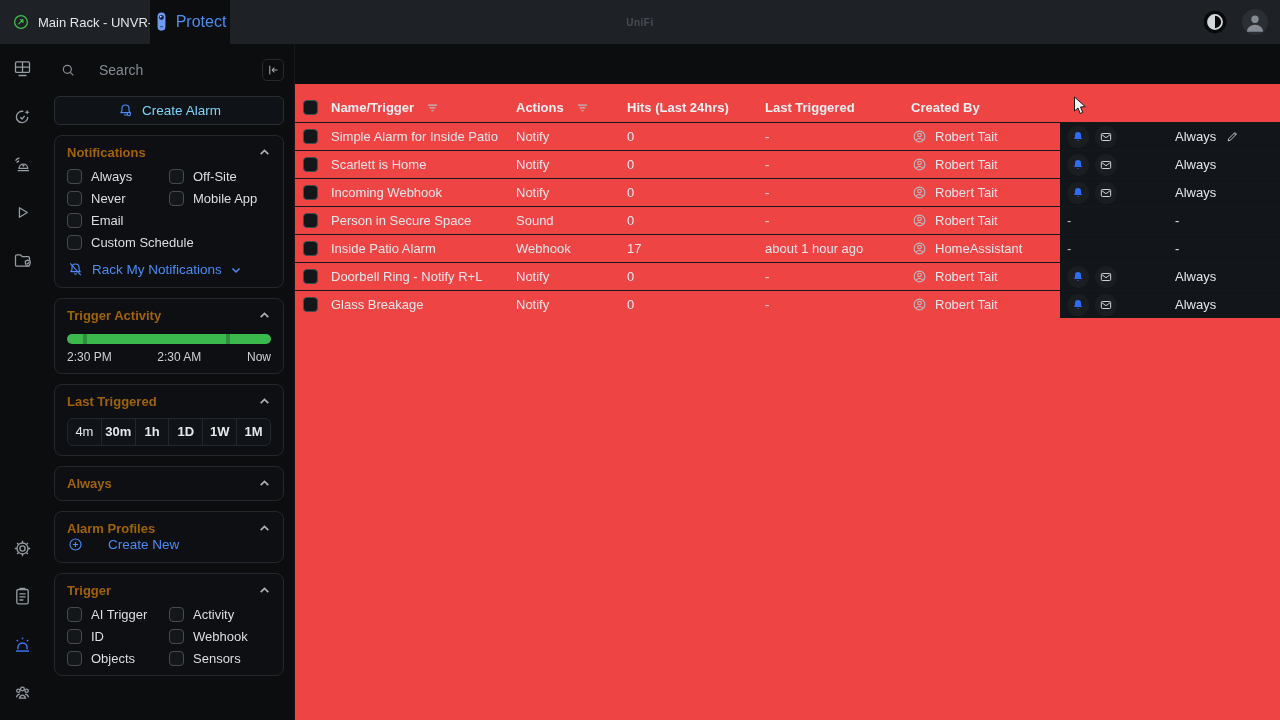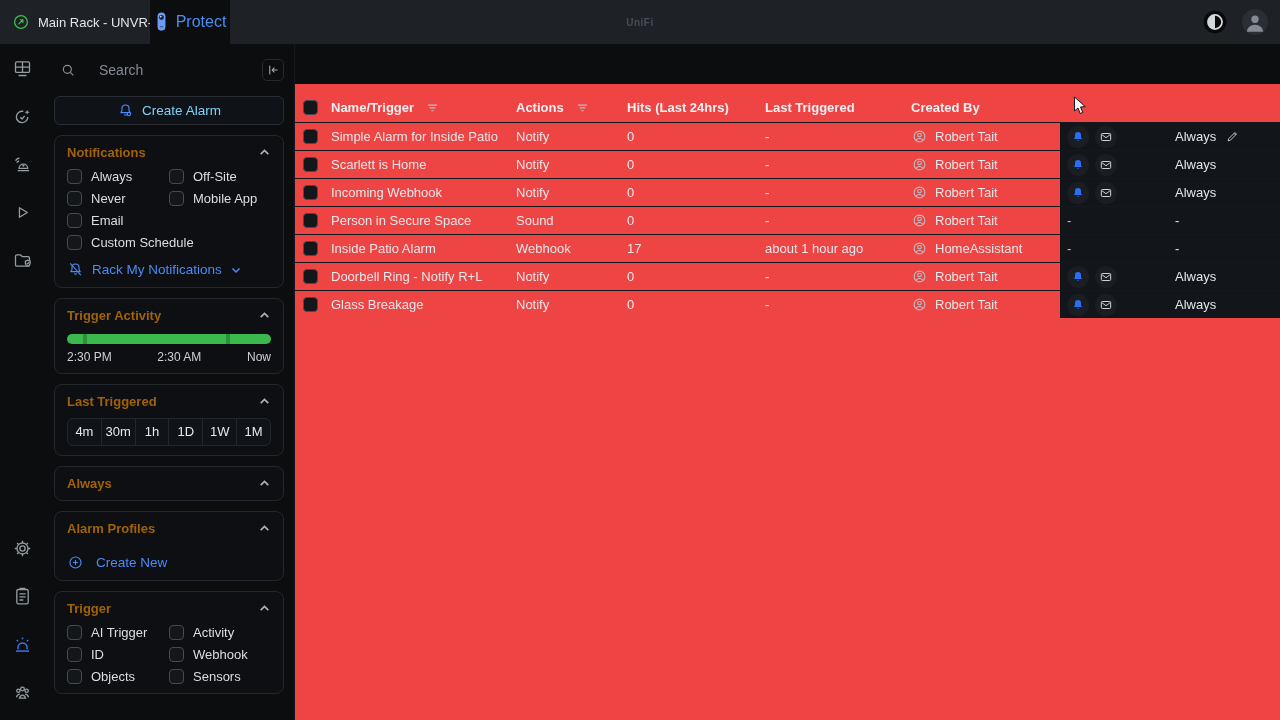--- a/index.html
+++ b/index.html
@@ -49,23 +49,23 @@
 
   .mute-row { margin-top:11px; display:flex; align-items:center; gap:8px; cursor:pointer; }
   .mute-label { color:#4b8bf5; font-size:13.5px; }
 
   .activity-bar { margin-top:11px; height:10px; border-radius:5px; background:#3cb94c; position:relative; overflow:hidden; }
   .activity-mark { position:absolute; top:0; bottom:0; width:4px; background:#2e8f3c; }
   .activity-labels { margin-top:6px; display:flex; justify-content:space-between; font-size:12px; color:#cdd1d5; }
 
   .seg { margin-top:9px; display:flex; border:1px solid #24272c; background:#101317; border-radius:6px; overflow:hidden; }
   .seg-item { flex:1; text-align:center; padding:5px 0 6px; font-size:13px; color:#e6e8ea; cursor:pointer; }
-  .seg-item + .seg-item { border-left:1px solid #24272c; }
-
-  .create-new { margin-top:18px; display:flex; align-items:center; gap:12px; cursor:pointer; }
+  .seg-item + .seg-item { border-left:1px solid #24272c;font-weight:bold; }
+
+  .create-new { margin-top:0; display:flex; align-items:center; gap:24px; cursor:pointer; }
   .create-new-label { color:#4b8bf5; font-size:13.5px; }
 
   
   .table { position:absolute; left:295px; top:44px; width:985px; height:676px; background:#ef4444;margin-top:40px; }
   .thead, .trow { display:flex; align-items:center; width:985px; }
   .thead { height:30px; margin-top:8px; font-weight:bold; font-size:13px; color:#eef0f2; }
   .trow { height:28px; font-size:13px; color:#e4e7ea; border-top:1px solid #15181c; cursor:pointer; }
   .cell { display:flex; align-items:center; gap:6px; padding-right:8px; overflow:hidden; white-space:nowrap; }
   .c-cb { width:36px; padding-left:8px; }
   .c-name { width:185px; }

